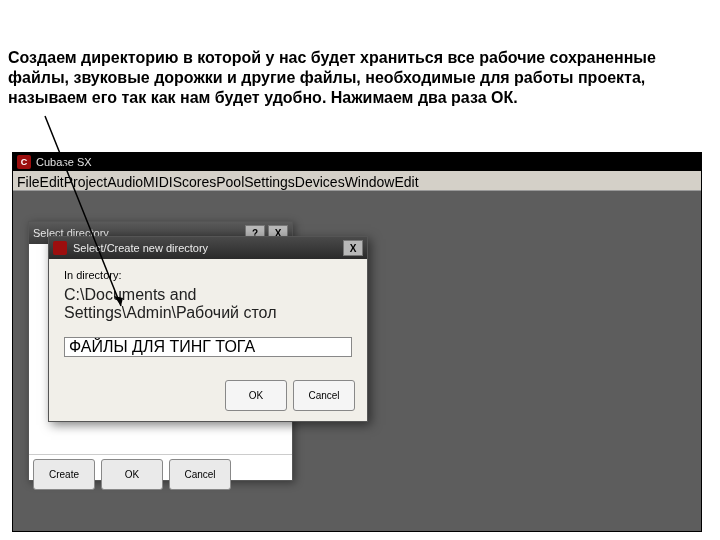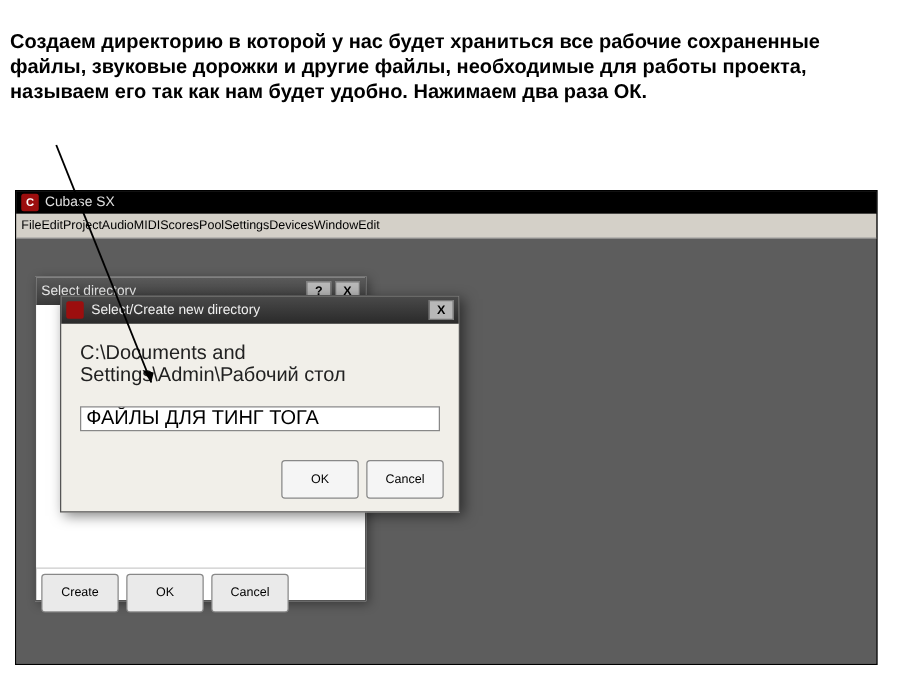--- a/index.html
+++ b/index.html
@@ -11,20 +11,21 @@
       background: #fff;
       overflow: hidden;
       position: relative;
     }
     .instruction {
       padding: 24px 8px 6px 8px;
       font-size: 16px;
       font-weight: bold;
       line-height: 1.25;
       color: #000;
+      margin-top: 24px;
     }
     .arrow-line {
       position: absolute;
       left: 35px;
       top: 114px;
       width: 90px;
       height: 200px;
       pointer-events: none;
       z-index: 10;
     }
@@ -56,24 +57,24 @@
       align-items: center;
       justify-content: center;
       color: #fff;
       font-size: 9px;
       font-weight: bold;
     }
     .menu-bar {
       height: 20px;
       background: #d4d0c8;
       display: flex;
-      align-items: center;
+      align-items: flex-end;
       padding: 0 4px;
       border-bottom: 1px solid #999;
-      font-size: 10px;
+      font-size: 14px;
       color: #000;
       gap: 0;
     }
     .menu-bar span { cursor: default; }
     .workspace {
       background: #5d5d5d;
       height: calc(100% - 38px);
       position: relative;
     }
     .dialog1 {
@@ -234,20 +235,21 @@
       <div class="dialog2-title">
         <div class="title-left">
           <span class="app-icon-sm"></span>
           <span>Select/Create new directory</span>
         </div>
         <div class="title-controls">
           <div class="title-btn">X</div>
         </div>
       </div>
       <div class="dialog2-body">
+        <span class="label">In directory:</span>
         <div class="path-text">C:\Documents and Settings\Admin\Рабочий стол</div>
         <input type="text" class="text-input" value="ФАЙЛЫ ДЛЯ ТИНГ ТОГА" style="">
       </div>
       <div class="dialog2-footer">
         <div class="btn">OK</div>
         <div class="btn">Cancel</div>
       </div>
     </div>
 
   </div>

